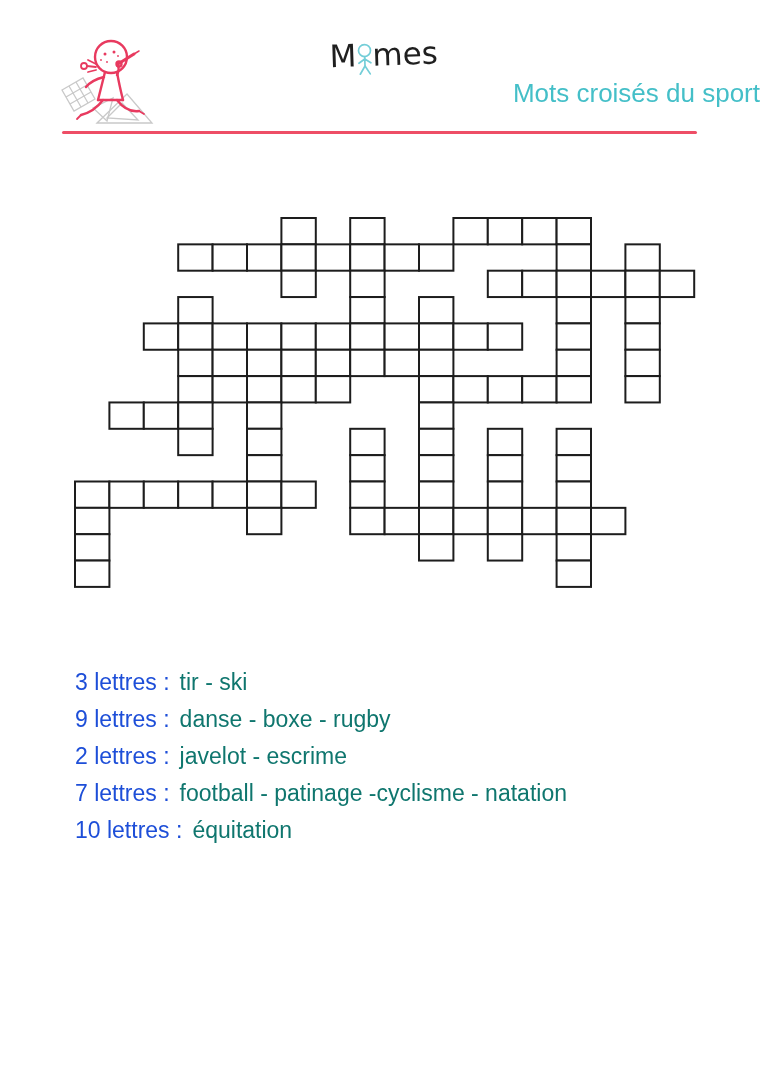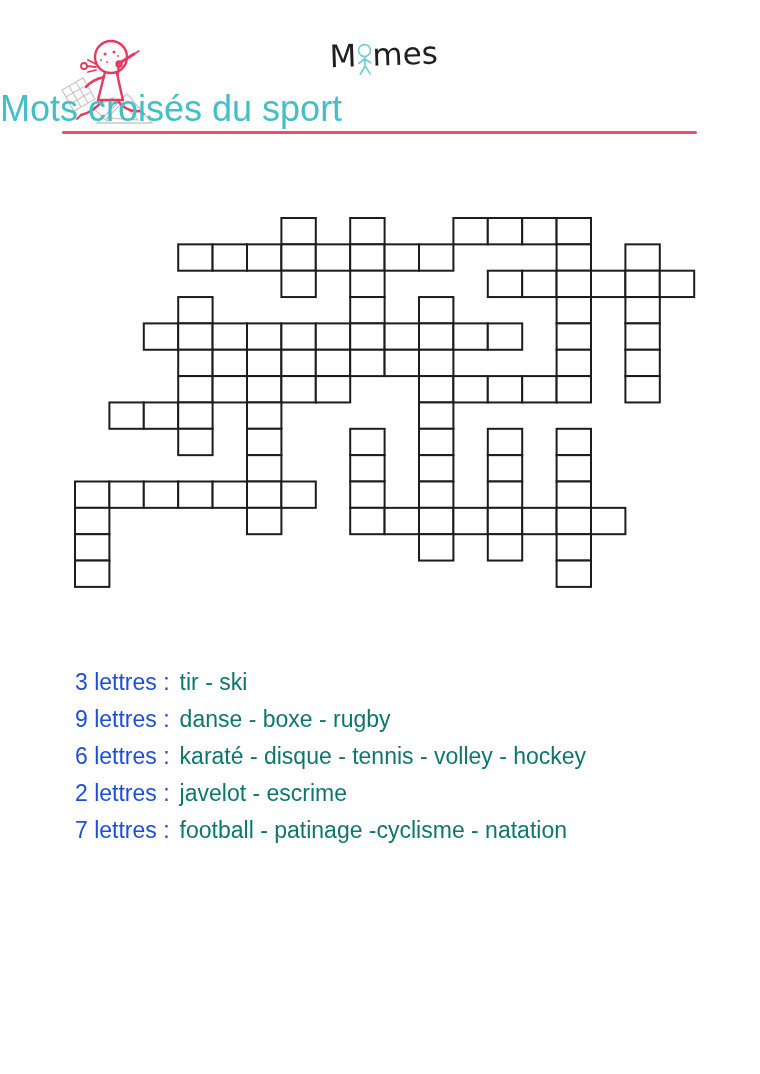--- a/index.html
+++ b/index.html
@@ -5,22 +5,22 @@
   html,body{margin:0;padding:0;background:#ffffff;}
   .page{position:relative;width:760px;height:1074px;background:#ffffff;overflow:hidden;
         font-family:"Liberation Sans",sans-serif;}
 
   
   .mascot{position:absolute;left:55px;top:30px;width:110px;height:100px;}
   .momes-logo{position:absolute;left:330px;top:36px;width:130px;height:58px;
               font-family:"DejaVu Sans",sans-serif;font-size:31px;color:#1f1f1f;
               white-space:nowrap;transform:rotate(-2deg);}
   .momes-logo .stick{display:inline-block;vertical-align:-13px;margin:0 -1px;}
-  .page-title{position:absolute;left:0;top:88px;width:100%;text-align:left;
-              font-size:36px;letter-spacing:0px;color:#44bfc8;font-weight:normal;}
+  .page-title{position:absolute;left:0;top:78px;width:100%;text-align:right;
+              font-size:26px;letter-spacing:0px;color:#44bfc8;font-weight:normal;}
   .divider{position:absolute;left:62px;top:131px;width:635px;height:3px;background:#ee4e66;border-radius:2px;}
 
   
   .grid-svg{position:absolute;left:73px;top:216px;}
   .grid-svg rect{fill:#ffffff;stroke:#1d1d1d;stroke-width:2px;}
 
   
   .word-list{position:absolute;left:75px;top:664px;}
   .word-line{height:37px;line-height:37px;font-size:23px;white-space:nowrap;}
   .word-line .count-label{color:#1d4ed8;margin-right:10px;}
@@ -184,23 +184,23 @@
     </svg>
 
   <div class="word-list">
     <div class="word-line">
       <span class="count-label">3 lettres :</span><span class="words">tir - ski</span>
     </div>
     <div class="word-line">
       <span class="count-label">9 lettres :</span><span class="words">danse - boxe - rugby</span>
     </div>
     <div class="word-line">
-      <span class="count-label">6 lettres :</span><span class="words">karaté - disque - tennis - volley - hockey</span>
-    </div>
-    <div class="word-line">
       <span class="count-label">2 lettres :</span><span class="words">javelot - escrime</span>
     </div>
     <div class="word-line">
       <span class="count-label">7 lettres :</span><span class="words">football - patinage -cyclisme - natation</span>
     </div>
+    <div class="word-line">
+      <span class="count-label">10 lettres :</span><span class="words">équitation</span>
+    </div>
   </div>
 
 </div>
 
 </body></html>

